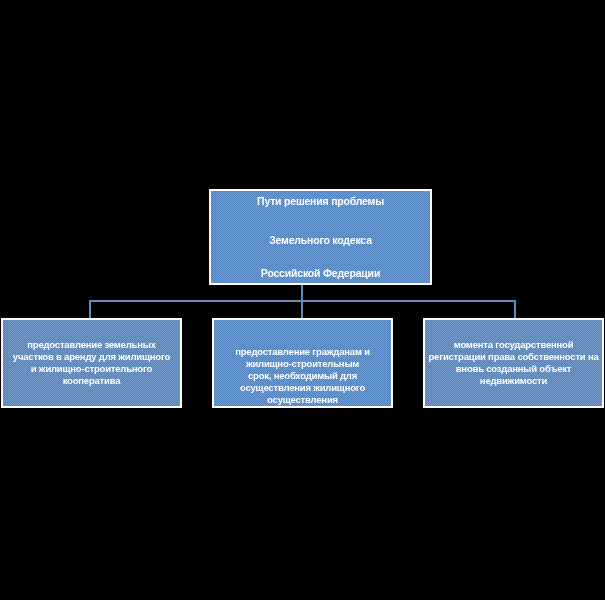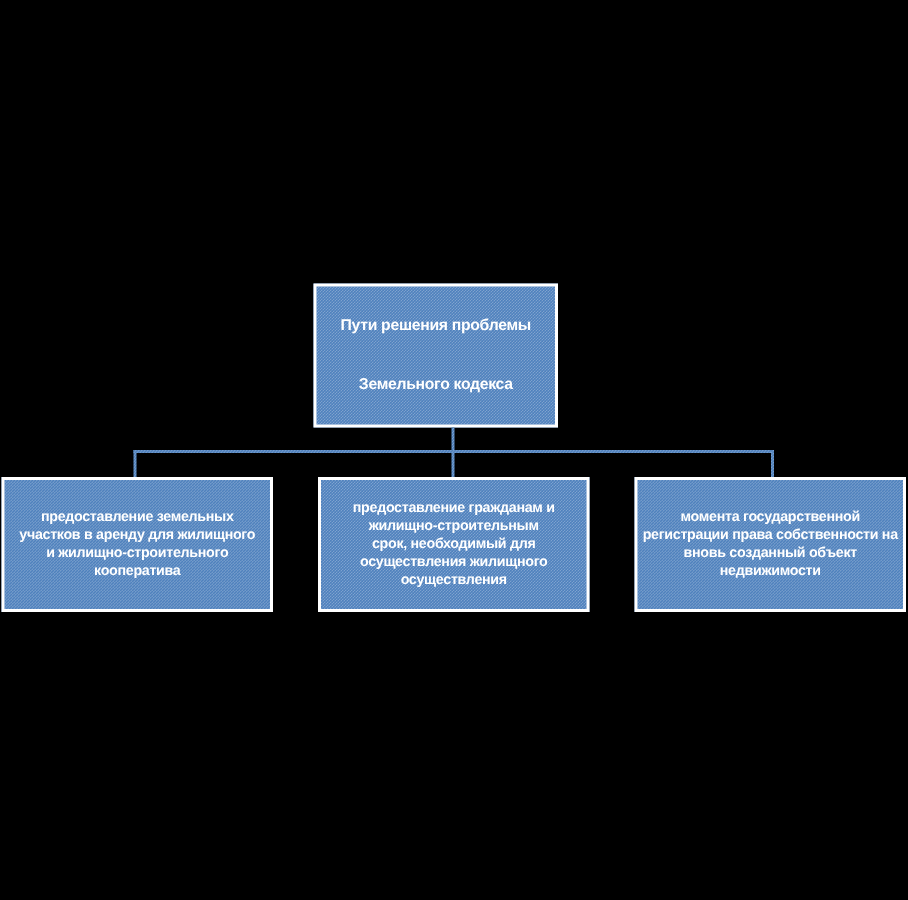--- a/index.html
+++ b/index.html
@@ -39,38 +39,38 @@
   .node .ln {
     display: block;
     white-space: nowrap;
     letter-spacing: -0.2px;
   }
 
   
   #node-root {
     left: 209px;
     top: 189px;
-    width: 163px;
+    width: 223px;
     height: 96px;
     font-size: 10.5px;
   }
   #node-root .ln { line-height: 13px; }
   #node-root .ln.gap-below { margin-bottom: 6px; }
   #node-root .ln.gap-above { margin-top: 20px; }
 
   
   .child {
     top: 318px;
     height: 90px;
     font-size: 9.5px;
   }
   .child .ln { line-height: 12px; }
 
   #node-child-1 { left: 1px;   width: 181px; }
-  #node-child-2 { left: 212px; width: 181px; }
+  #node-child-2 { left: 212px; width: 181px; justify-content: flex-end; }
   #node-child-3 { left: 423px; width: 181px; }
 
   
   .conn {
     position: absolute;
     background-color: #4f81bd;
     background-image:
       linear-gradient(45deg, rgba(255,255,255,0.20) 25%, transparent 25%, transparent 75%, rgba(255,255,255,0.20) 75%),
       linear-gradient(45deg, rgba(255,255,255,0.20) 25%, transparent 25%, transparent 75%, rgba(255,255,255,0.20) 75%);
     background-size: 2px 2px;
@@ -86,20 +86,21 @@
   #conn-drop-3  { left: 514px; top: 300px;  width: 2px;   height: 18px; }
 </style>
 </head>
 <body>
 
 <div id="canvas">
 
   <div class="node" id="node-root">
     <span class="ln gap-below">Пути решения проблемы</span>
     <span class="ln gap-above">Земельного кодекса</span>
+    <span class="ln gap-above">Российской Федерации</span>
   </div>
 
   <div class="conn" id="conn-stem"></div>
   <div class="conn" id="conn-bus"></div>
   <div class="conn" id="conn-drop-1"></div>
   <div class="conn" id="conn-drop-2"></div>
   <div class="conn" id="conn-drop-3"></div>
 
   <div class="node child" id="node-child-1">
     <span class="ln">предоставление  земельных</span>

